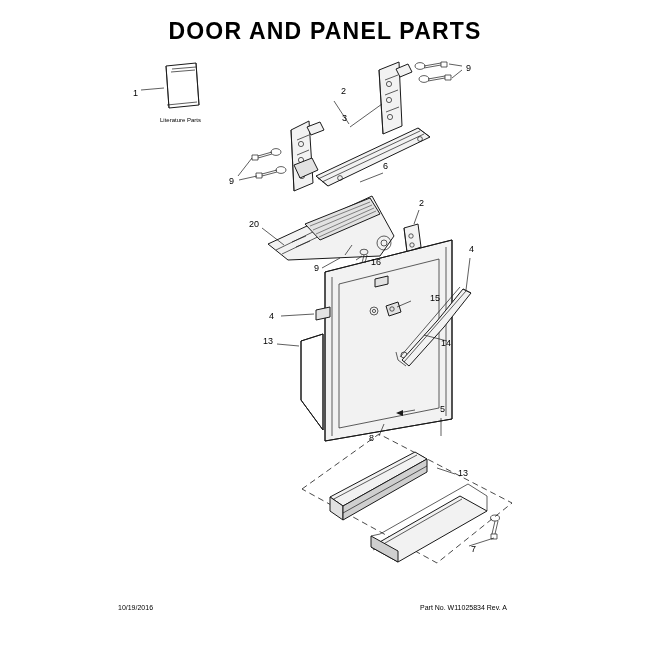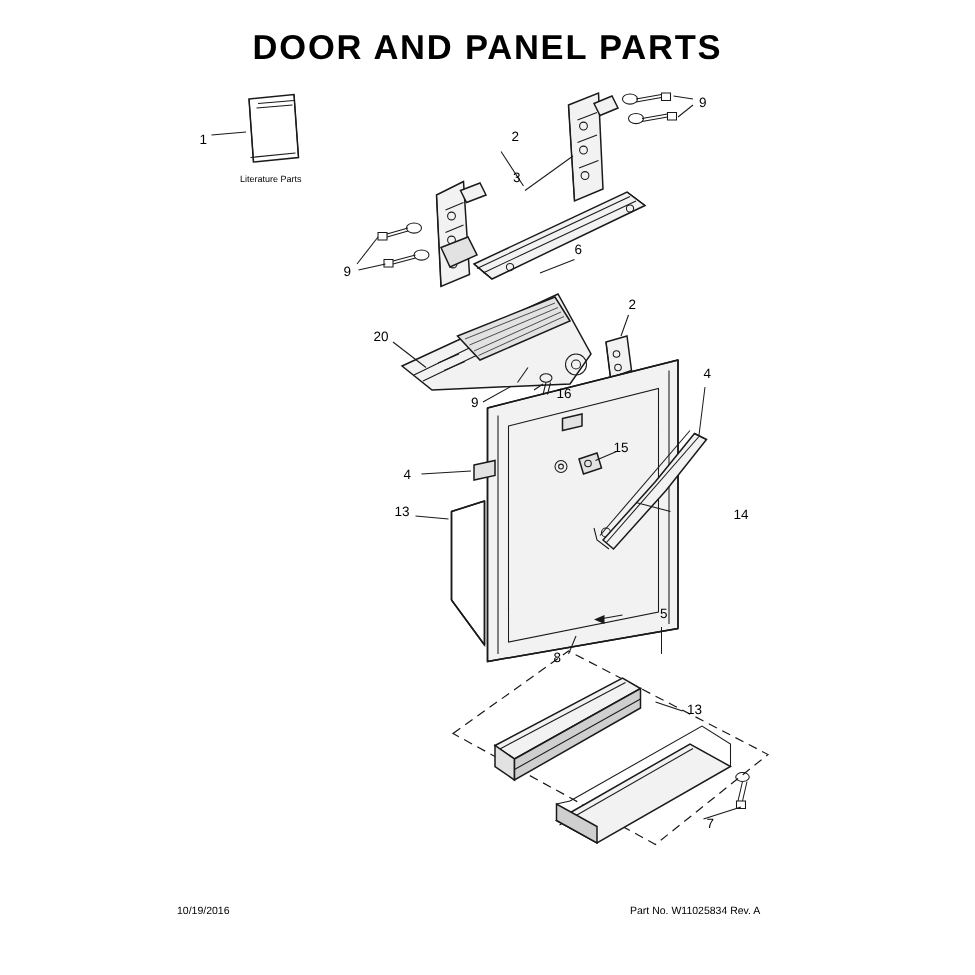--- a/index.html
+++ b/index.html
@@ -262,21 +262,21 @@
   <div class="callout" style="left:383px; top:161px;">6</div>
   <div class="callout" style="left:471px; top:544px;">7</div>
   <div class="callout" style="left:369px; top:433px;">8</div>
   <div class="callout" style="left:466px; top:63px;">9</div>
   <div class="callout" style="left:229px; top:176px;">9</div>
   <div class="callout" style="left:314px; top:263px;">9</div>
   <div class="callout" style="left:249px; top:219px;">20</div>
   <div class="callout" style="left:469px; top:244px;">4</div>
   <div class="callout" style="left:263px; top:336px;">13</div>
   <div class="callout" style="left:458px; top:468px;text-align:right;">13</div>
-  <div class="callout" style="left:441px; top:338px;margin-left:48px;">14</div>
-  <div class="callout" style="left:409px; top:293px;">15</div>
+  <div class="callout" style="left:441px; top:338px;">14</div>
+  <div class="callout" style="left:430px; top:293px;">15</div>
   <div class="callout" style="left:347px; top:257px;margin-left:24px;">16</div>
   <div class="callout" style="left:419px; top:198px;">2</div>
 
   <div id="footer-date">10/19/2016</div>
   <div id="footer-part">Part No.  W11025834  Rev.  A</div>
 
 </div>
 
 </body></html>

